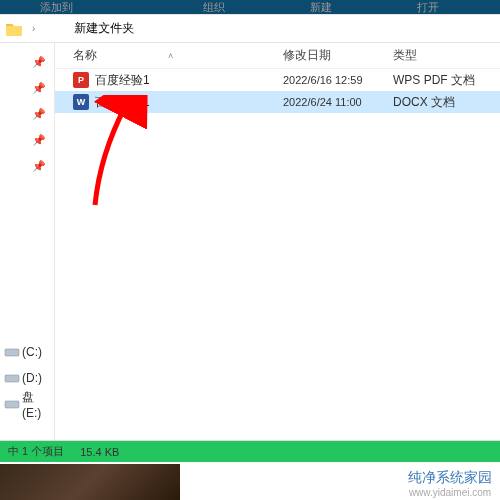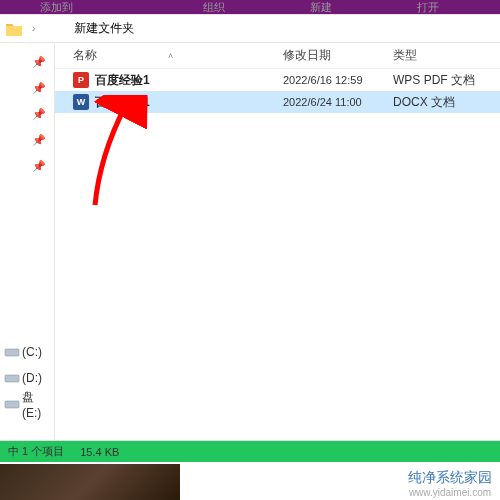--- a/index.html
+++ b/index.html
@@ -1,18 +1,18 @@
 <!DOCTYPE html>
 <html><head>
   <meta charset="utf-8">
   <style>
     * { margin: 0; padding: 0; box-sizing: border-box; }
     body { font-family: "Microsoft YaHei", "Segoe UI", sans-serif; font-size: 12px; background: #fff; width: 500px; height: 500px; overflow: hidden; position: relative; }
     
-    .toolbar-top { height: 15px; border-bottom: 1px solid #e5e5e5; background: #701a75; display: flex; align-items: center;}
+    .toolbar-top { height: 15px; border-bottom: 1px solid #e5e5e5; background: #0c4a6e; display: flex; align-items: center;}
     .toolbar-hint { color: #999; font-size: 11px; margin-left: 40px;}
     .toolbar-hint2 { color: #999; font-size: 11px; margin-left: 130px;}
     .toolbar-hint3 { color: #999; font-size: 11px; margin-left: 85px;}
     
     .breadcrumb-bar { height: 28px; display: flex; align-items: center; padding: 0 6px; border-bottom: 1px solid #e5e5e5; }
     .folder-icon { width: 16px; height: 16px; margin-right: 6px; display: flex; align-items: center; justify-content: center; }
     .folder-icon svg { width: 16px; height: 14px; }
     .breadcrumb-sep { color: #888; margin: 0 4px; font-size: 10px; }
     .breadcrumb-text { color: #000000; font-size: 12px; margin-left: 35px; }
     
@@ -33,21 +33,21 @@
     .col-name-spacer { flex: 1;}
     .sort-ind { color: #888; font-size: 9px; margin-left: 60px;}
     .col-date { width: 110px; }
     .col-type { width: 90px; }
     
     .file-row { display: flex; height: 22px; align-items: center; padding-left: 18px; }
     .file-row.selected { background: #cce8ff; }
     .file-icon { width: 16px; height: 16px; margin-right: 6px; display: flex; align-items: center; justify-content: center; border-radius: 2px; font-size: 9px; font-weight: bold; color: #fff; }
     .file-icon.pdf { background: #d93025; }
     .file-icon.docx { background: #2b579a; }
-    .file-name { width: 188px; color: #222; font-size: 12px; font-weight: bold; }
+    .file-name { width: 188px; color: #222; font-size: 12px; }
     .file-date { width: 110px; color: #333; font-size: 11px; }
     .file-type { width: 90px; color: #333; font-size: 12px; }
     
     .arrow-annotation { position: absolute; top: 95px; left: 75px; pointer-events: none; }
     .arrow-annotation svg { width: 90px; height: 120px; }
     
     .status-bar { position: absolute; bottom: 38px; left: 0; right: 0; height: 22px; background: #22c55e; border-top: 1px solid #ddd; display: flex; align-items: center; padding-left: 8px; font-size: 11px; color: #333; }
     .status-sep { margin: 0 8px; color: #aaa;}
     
     .watermark { position: absolute; bottom: 2px; right: 8px; text-align: center; }

